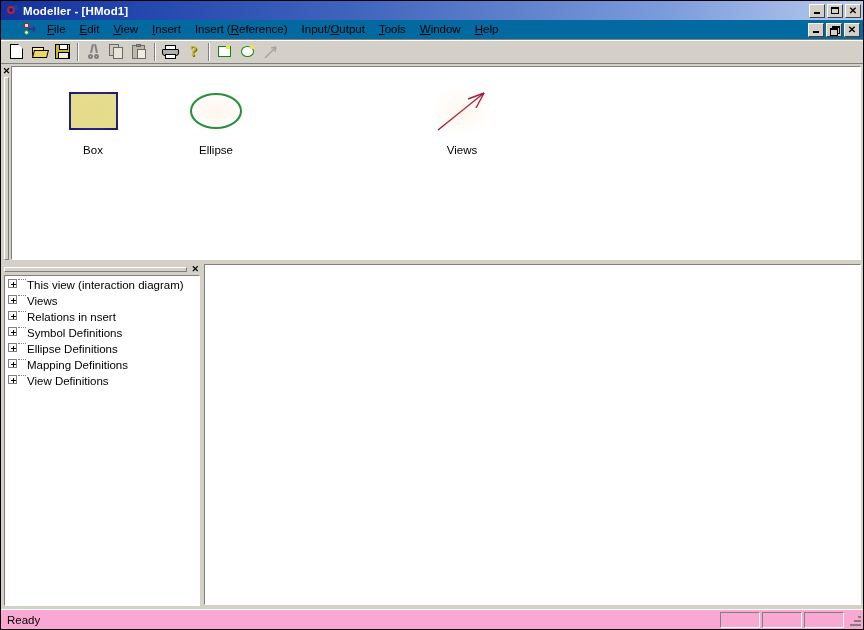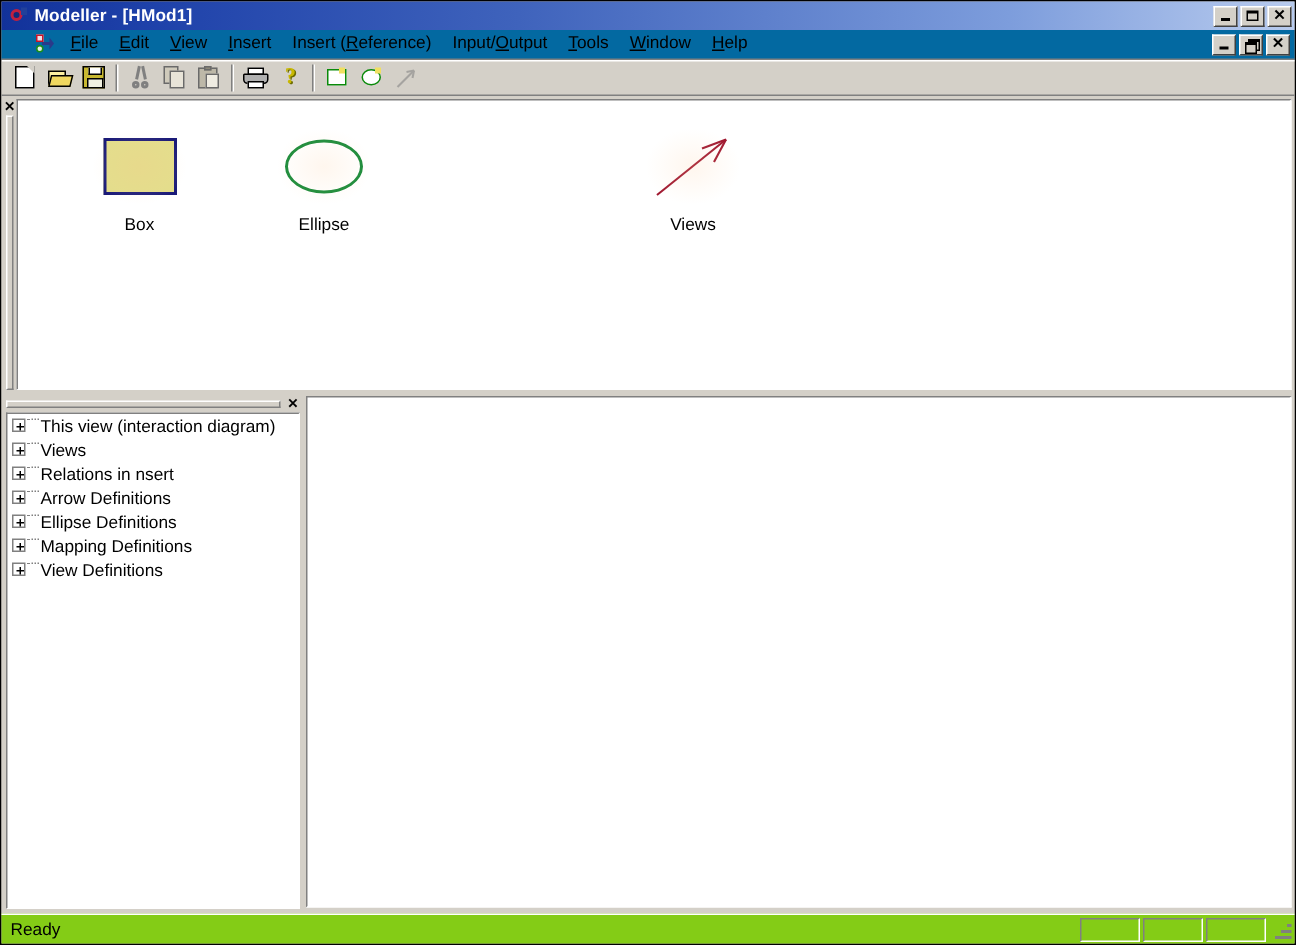--- a/index.html
+++ b/index.html
@@ -328,21 +328,21 @@
     background: #ffffff;
     border: 1px solid;
     border-color: #808080 #ffffff #ffffff #808080;
     margin: 2px 0 2px 2px;
     min-width: 0;
   }
 
   
   #statusbar {
     height: 20px; min-height: 20px;
-    background: #84cc16;
+    background: #f9a8d4;
     display: flex;
     align-items: center;
     border-top: 1px solid #ffffff;
     padding: 0 2px;
   }
   .status-main {
     flex: 1 1 auto;
     font-size: 11.5px;
     color: #000;
     padding-left: 4px;
@@ -567,21 +567,21 @@
           <span class="tlabel">Views</span>
         </div>
         <div class="tnode">
           <span class="tplus"></span>
           <span class="tdots"></span>
           <span class="tlabel">Relations in nsert</span>
         </div>
         <div class="tnode">
           <span class="tplus"></span>
           <span class="tdots"></span>
-          <span class="tlabel">Arrow Definitions</span>
+          <span class="tlabel">Symbol Definitions</span>
         </div>
         <div class="tnode">
           <span class="tplus"></span>
           <span class="tdots"></span>
           <span class="tlabel">Ellipse Definitions</span>
         </div>
         <div class="tnode">
           <span class="tplus"></span>
           <span class="tdots"></span>
           <span class="tlabel">Mapping Definitions</span>

